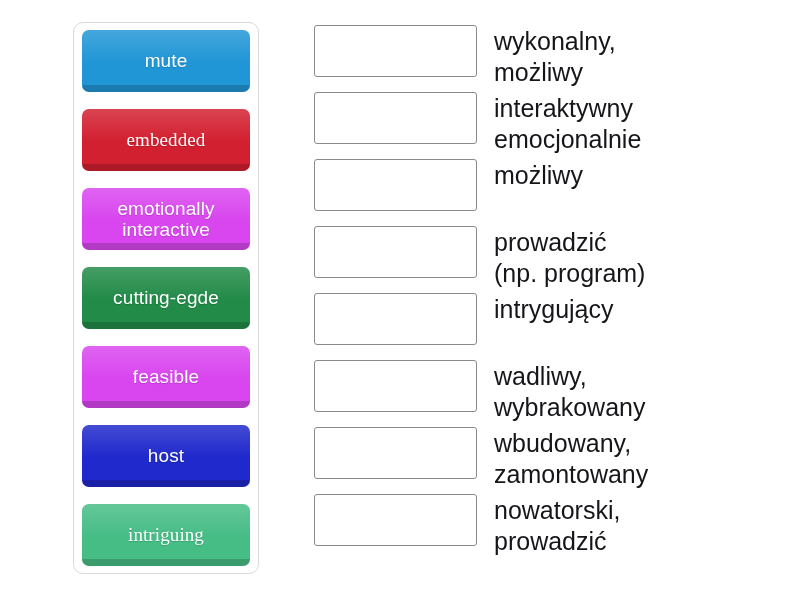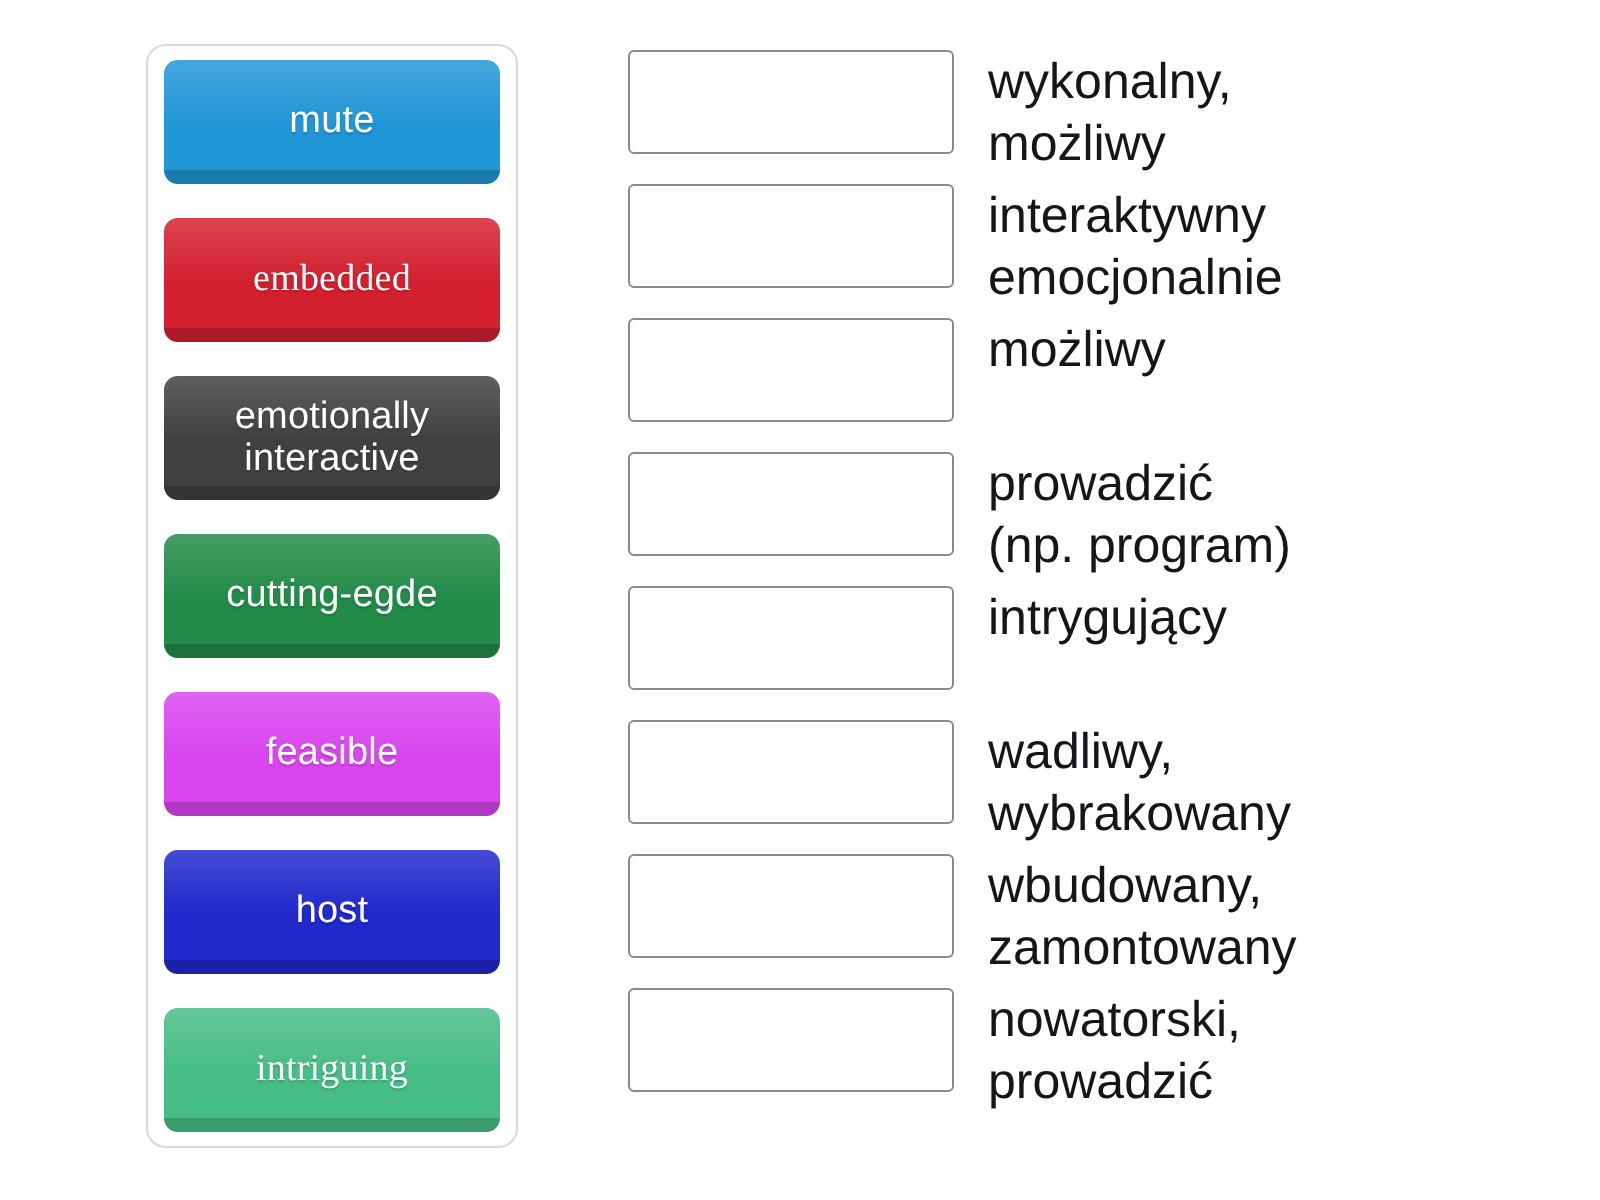--- a/index.html
+++ b/index.html
@@ -112,21 +112,21 @@
 </head>
 <body>
 
 <div id="tile-panel">
     <div class="tile" style="background: rgb(33, 150, 214);">
       <span class="tile-label" style="white-space: pre-line;">mute</span>
     </div>
     <div class="tile" style="background: rgb(211, 32, 48); font-family: Liberation Serif, serif;">
       <span class="tile-label" style="white-space: pre-line;">embedded</span>
     </div>
-    <div class="tile" style="background: #404040;">
+    <div class="tile" style="background: #d946ef;">
       <span class="tile-label" style="white-space: pre-line;">emotionally
 interactive</span>
     </div>
     <div class="tile" style="background: rgb(34, 139, 72);">
       <span class="tile-label" style="white-space: pre-line;">cutting-egde</span>
     </div>
     <div class="tile" style="background: #d946ef;">
       <span class="tile-label" style="white-space: pre-line;">feasible</span>
     </div>
     <div class="tile" style="background: rgb(32, 41, 204);">

